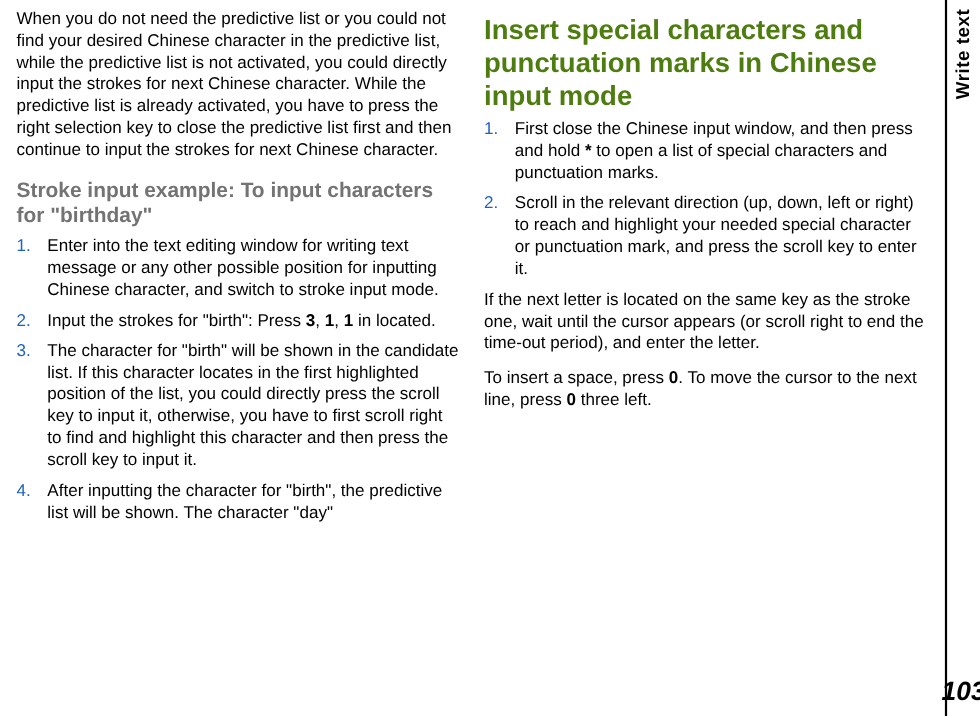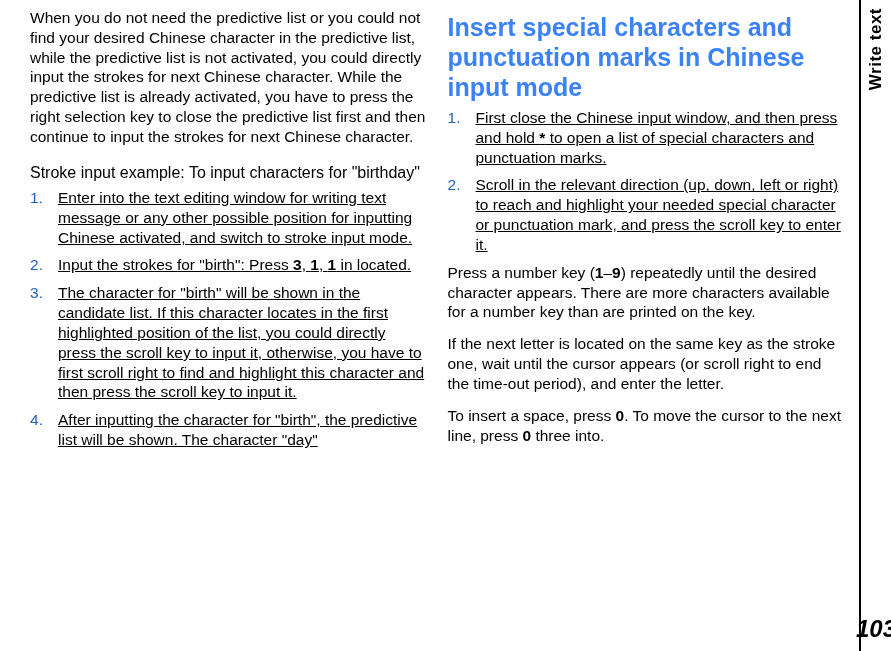--- a/index.html
+++ b/index.html
@@ -15,21 +15,21 @@
       position: relative;
       overflow: hidden;
     }
     .page-container {
       display: flex;
       height: 100%;
     }
     .content-area {
       flex: 1;
       display: flex;
-      padding: 8px 0 8px 30px;
+      padding: 8px 0 8px 15px;
     }
     .column {
       flex: 1;
       padding-right: 16px;
       display: flex;
       flex-direction: column;
     }
     .column-left {
       border-right: none;
     }
@@ -58,49 +58,48 @@
       font-size: 24px;
       font-style: italic;
     }
     p {
       font-size: 15.5px;
       line-height: 1.28;
       margin-bottom: 12px;
       color: #000;
     }
     h2 {
-      font-size: 16px;
-      font-weight: normal;
-      color: #000000;
+      font-size: 19px;
+      font-weight: bold;
+      color: #737373;
       margin-top: 4px;
       margin-bottom: 6px;
       line-height: 1.2;
     }
     h1 {
       font-size: 25px;
       font-weight: bold;
-      color: #3b82f6;
+      color: #4d7c0f;
       margin-top: 4px;
       margin-bottom: 6px;
       line-height: 1.2;
     }
     ol {
       list-style: none;
       counter-reset: item;
       padding-left: 0;
     }
     ol li {
       counter-increment: item;
       position: relative;
       padding-left: 28px;
       font-size: 15.5px;
       line-height: 1.28;
       margin-bottom: 8px;
       color: #000;
-      text-decoration: underline;
     }
     ol li::before {
       content: counter(item) ".";
       position: absolute;
       left: 0;
       color: #2060c0;
       font-weight: normal;
     }
     .bold {
       font-weight: bold;
@@ -111,49 +110,46 @@
 
 <div class="page-container">
   <div class="content-area">
 
     <div class="column column-left">
       <p>When you do not need the predictive list or you could not find your desired Chinese character in the predictive list, while the predictive list is not activated, you could directly input the strokes for next Chinese character. While the predictive list is already activated, you have to press the right selection key to close the predictive list first and then continue to input the strokes for next Chinese character.</p>
 
       <h2>Stroke input example: To input characters for "birthday"</h2>
 
       <ol>
-        <li>Enter into the text editing window for writing text message or any other possible position for inputting Chinese activated, and switch to stroke input mode.</li>
+        <li>Enter into the text editing window for writing text message or any other possible position for inputting Chinese character, and switch to stroke input mode.</li>
         <li>
           <span>Input the strokes for "birth": Press </span><span class="bold">3</span><span>, </span><span class="bold">1</span><span>, </span><span class="bold">1</span><span> in located.</span>
         </li>
         <li>The character for "birth" will be shown in the candidate list. If this character locates in the first highlighted position of the list, you could directly press the scroll key to input it, otherwise, you have to first scroll right to find and highlight this character and then press the scroll key to input it.</li>
         <li>After inputting the character for "birth", the predictive list will be shown. The character "day"</li>
       </ol>
     </div>
 
     <div class="column column-right">
 
       <h1>Insert special characters and punctuation marks in Chinese input mode</h1>
 
       <ol>
         <li>
           <span>First close the Chinese input window, and then press and hold </span><span class="bold">*</span><span> to open a list of special characters and punctuation marks.</span>
         </li>
         <li>Scroll in the relevant direction (up, down, left or right) to reach and highlight your needed special character or punctuation mark, and press the scroll key to enter it.</li>
       </ol>
 
 
-      <p>
-        <span>Press a number key (</span><span class="bold">1</span><span>–</span><span class="bold">9</span><span>) repeatedly until the desired character appears. There are more characters available for a number key than are printed on the key.</span>
-      </p>
 
       <p>If the next letter is located on the same key as the stroke one, wait until the cursor appears (or scroll right to end the time-out period), and enter the letter.</p>
 
       <p>
-        <span>To insert a space, press </span><span class="bold">0</span><span>. To move the cursor to the next line, press </span><span class="bold">0</span><span> three into.</span>
+        <span>To insert a space, press </span><span class="bold">0</span><span>. To move the cursor to the next line, press </span><span class="bold">0</span><span> three left.</span>
       </p>
     </div>
 
   </div>
 
   <div class="sidebar">
     <div class="sidebar-label">Write text</div>
     <div class="page-number">103</div>
   </div>
 </div>

